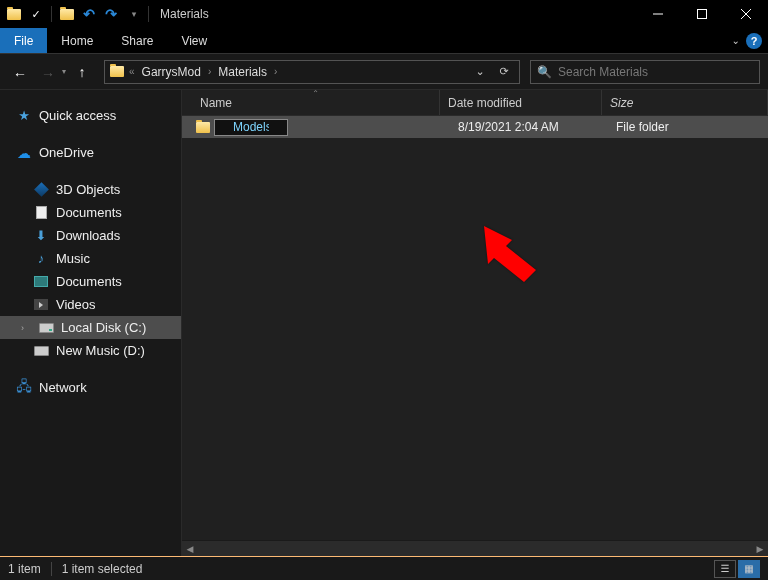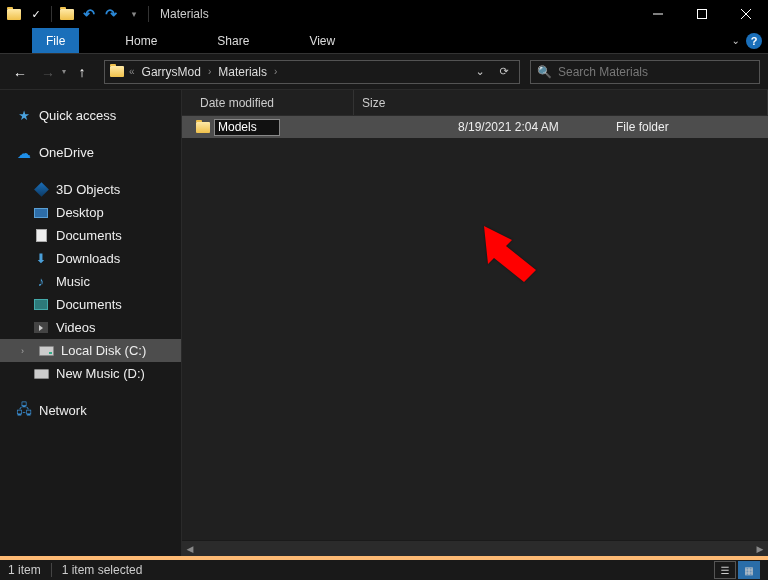--- a/index.html
+++ b/index.html
@@ -15,21 +15,21 @@
   .qat-sep { width:1px; height:16px; background:#333; margin:0 3px; }
   .undo-redo { color:#2a88d8; font-size:14px; font-weight:bold; }
   .qat-chev { color:#888; font-size:9px; margin-left:2px;}
   .title-text { margin-left: 8px; color:#ccc; }
   .win-controls { margin-left:auto; display:flex; }
   .win-btn { width:44px; height:28px; display:flex; align-items:center; justify-content:center; color:#fff; font-size:12px;}
   .win-btn svg { stroke:#fff; fill:none; }
 
   
   .ribbon { height: 26px; background:#000; display:flex; align-items:stretch; border-bottom:1px solid #333; position:relative;}
-  .ribbon-tab { padding: 0 14px; display:flex; align-items:center; font-size:12px; color:#ddd;margin-left:32px; }
+  .ribbon-tab { padding: 0 14px; display:flex; align-items:center; font-size:12px; color:#ddd; }
   .ribbon-tab.file { background:#1a6fba; color:#fff; }
   .ribbon-right { margin-left:auto; display:flex; align-items:center; padding-right:6px; gap:6px;}
   .help-icon { width:16px; height:16px; border-radius:50%; background:#1a6fba; color:#fff; display:flex; align-items:center; justify-content:center; font-size:11px; font-weight:bold;}
   .chev-down { color:#ccc; font-size:10px;}
 
   
   .navbar { height: 36px; background:#191919; display:flex; align-items:center; padding: 0 8px; gap:4px; border-bottom:1px solid #2a2a2a;}
   .nav-btn { width:24px; height:24px; display:flex; align-items:center; justify-content:center; color:#fff; font-size:14px;}
   .nav-btn.disabled { color:#555;}
   .nav-chev { color:#888; font-size:8px; margin-left:-2px;}
@@ -70,41 +70,41 @@
   .net-i { color:#3a8fd4; font-size:14px;}
   .nav-arrow { color:#aaa; font-size:9px; width:10px; margin-left:-12px;}
 
   
   .content { flex:1; background:#202020; display:flex; flex-direction:column; position:relative;}
   .col-headers { height:26px; display:flex; align-items:center; border-bottom:1px solid #2a2a2a; font-size:12px; color:#ccc; padding-left:10px;}
   .ch { border-right:1px solid #333; height:100%; display:flex; align-items:center; padding-left:8px;}
   .ch.name { width:248px; position:relative;}
   .ch.date { width:162px;text-align:center;}
   .ch.type { width:100px;}
-  .ch.size { flex:1;}
+  .ch.size { flex:1;font-style:italic;}
   .sort-ind { position:absolute; left:50%; top:-1px; transform:translateX(-50%); color:#888; font-size:8px;}
 
   .file-row { height:22px; display:flex; align-items:center; background:#4d4d4d; font-size:12px; color:#eee; padding-left:10px;}
   .fr-icon { width:22px; display:flex; align-items:center; justify-content:center;}
   .fr-name { width:232px; display:flex; align-items:center;}
-  .rename-box { background:#111; border:1px solid #888; color:#ffffff; font-size:12px; padding:1px 3px; height:17px; width:66px; font-family:inherit; outline:none;}
+  .rename-box { background:#111; border:1px solid #888; color:#7dd3fc; font-size:12px; padding:1px 18px; height:17px; width:74px; font-family:inherit; outline:none;}
   .fr-date { width:162px; padding-left:12px;}
   .fr-type { width:100px; padding-left:8px;}
 
   
   .big-arrow { position:absolute; left:300px; top:136px; pointer-events:none;}
   .big-arrow svg { filter: drop-shadow(0 0 1px rgba(0,0,0,0.5));}
 
   
   .hscroll { height:16px; background:#2b2b2b; margin-top:auto; position:relative; border-top:1px solid #1a1a1a; display:flex; align-items:center;}
   .hscroll .track { flex:1; height:16px; position:relative;}
   .hscroll .sarrow { width:16px; height:16px; display:flex; align-items:center; justify-content:center; color:#888; font-size:9px;}
 
   
-  .statusbar { height:24px; background:#191919; display:flex; align-items:center; font-size:12px; color:#ccc; padding:0 8px; border-top:4px solid #fdba74;}
+  .statusbar { height:24px; background:#191919; display:flex; align-items:center; font-size:12px; color:#ccc; padding:0 8px; border-top:1px solid #fdba74;}
   .status-seg { padding-right:10px;}
   .status-sep { width:1px; height:14px; background:#444; margin-right:10px;}
   .view-icons { margin-left:auto; display:flex; gap:2px;}
   .vicon { width:22px; height:18px; border:1px solid #555; display:flex; align-items:center; justify-content:center; font-size:10px; color:#ccc;}
   .vicon.active { background:#2a6da8; border-color:#2a6da8;}
 </style>
 </head>
 <body>
 
 <div class="titlebar">
@@ -206,26 +206,20 @@
     </div>
     <div class="nav-group">
       <div class="nav-item sub">
           <span class="ni-icon">
             <span class="obj3d"></span>
           </span>
           <span>3D Objects</span>
         </div>
       <div class="nav-item sub">
           <span class="ni-icon">
-            <span class="desktop-i"></span>
-          </span>
-          <span>Desktop</span>
-        </div>
-      <div class="nav-item sub">
-          <span class="ni-icon">
             <span class="doc-i"></span>
           </span>
           <span>Documents</span>
         </div>
       <div class="nav-item sub">
           <span class="ni-icon dl-i">⬇</span>
           <span>Downloads</span>
         </div>
       <div class="nav-item sub">
           <span class="ni-icon music-i">♪</span>
@@ -260,20 +254,24 @@
     <div class="nav-group">
       <div class="nav-item">
         <span class="ni-icon net-i">🖧</span>
         <span>Network</span>
       </div>
     </div>
   </div>
 
   <div class="content">
     <div class="col-headers">
+      <div class="ch name">
+        <span>Name</span>
+        <span class="sort-ind">⌃</span>
+      </div>
       <div class="ch date">Date modified</div>
       <div class="ch size">Size</div>
     </div>
 
     <div class="file-row">
       <div class="fr-icon">
           <div class="folder-mini"></div>
         </div>
       <div class="fr-name">
         <input class="rename-box" value="Models" style="">

